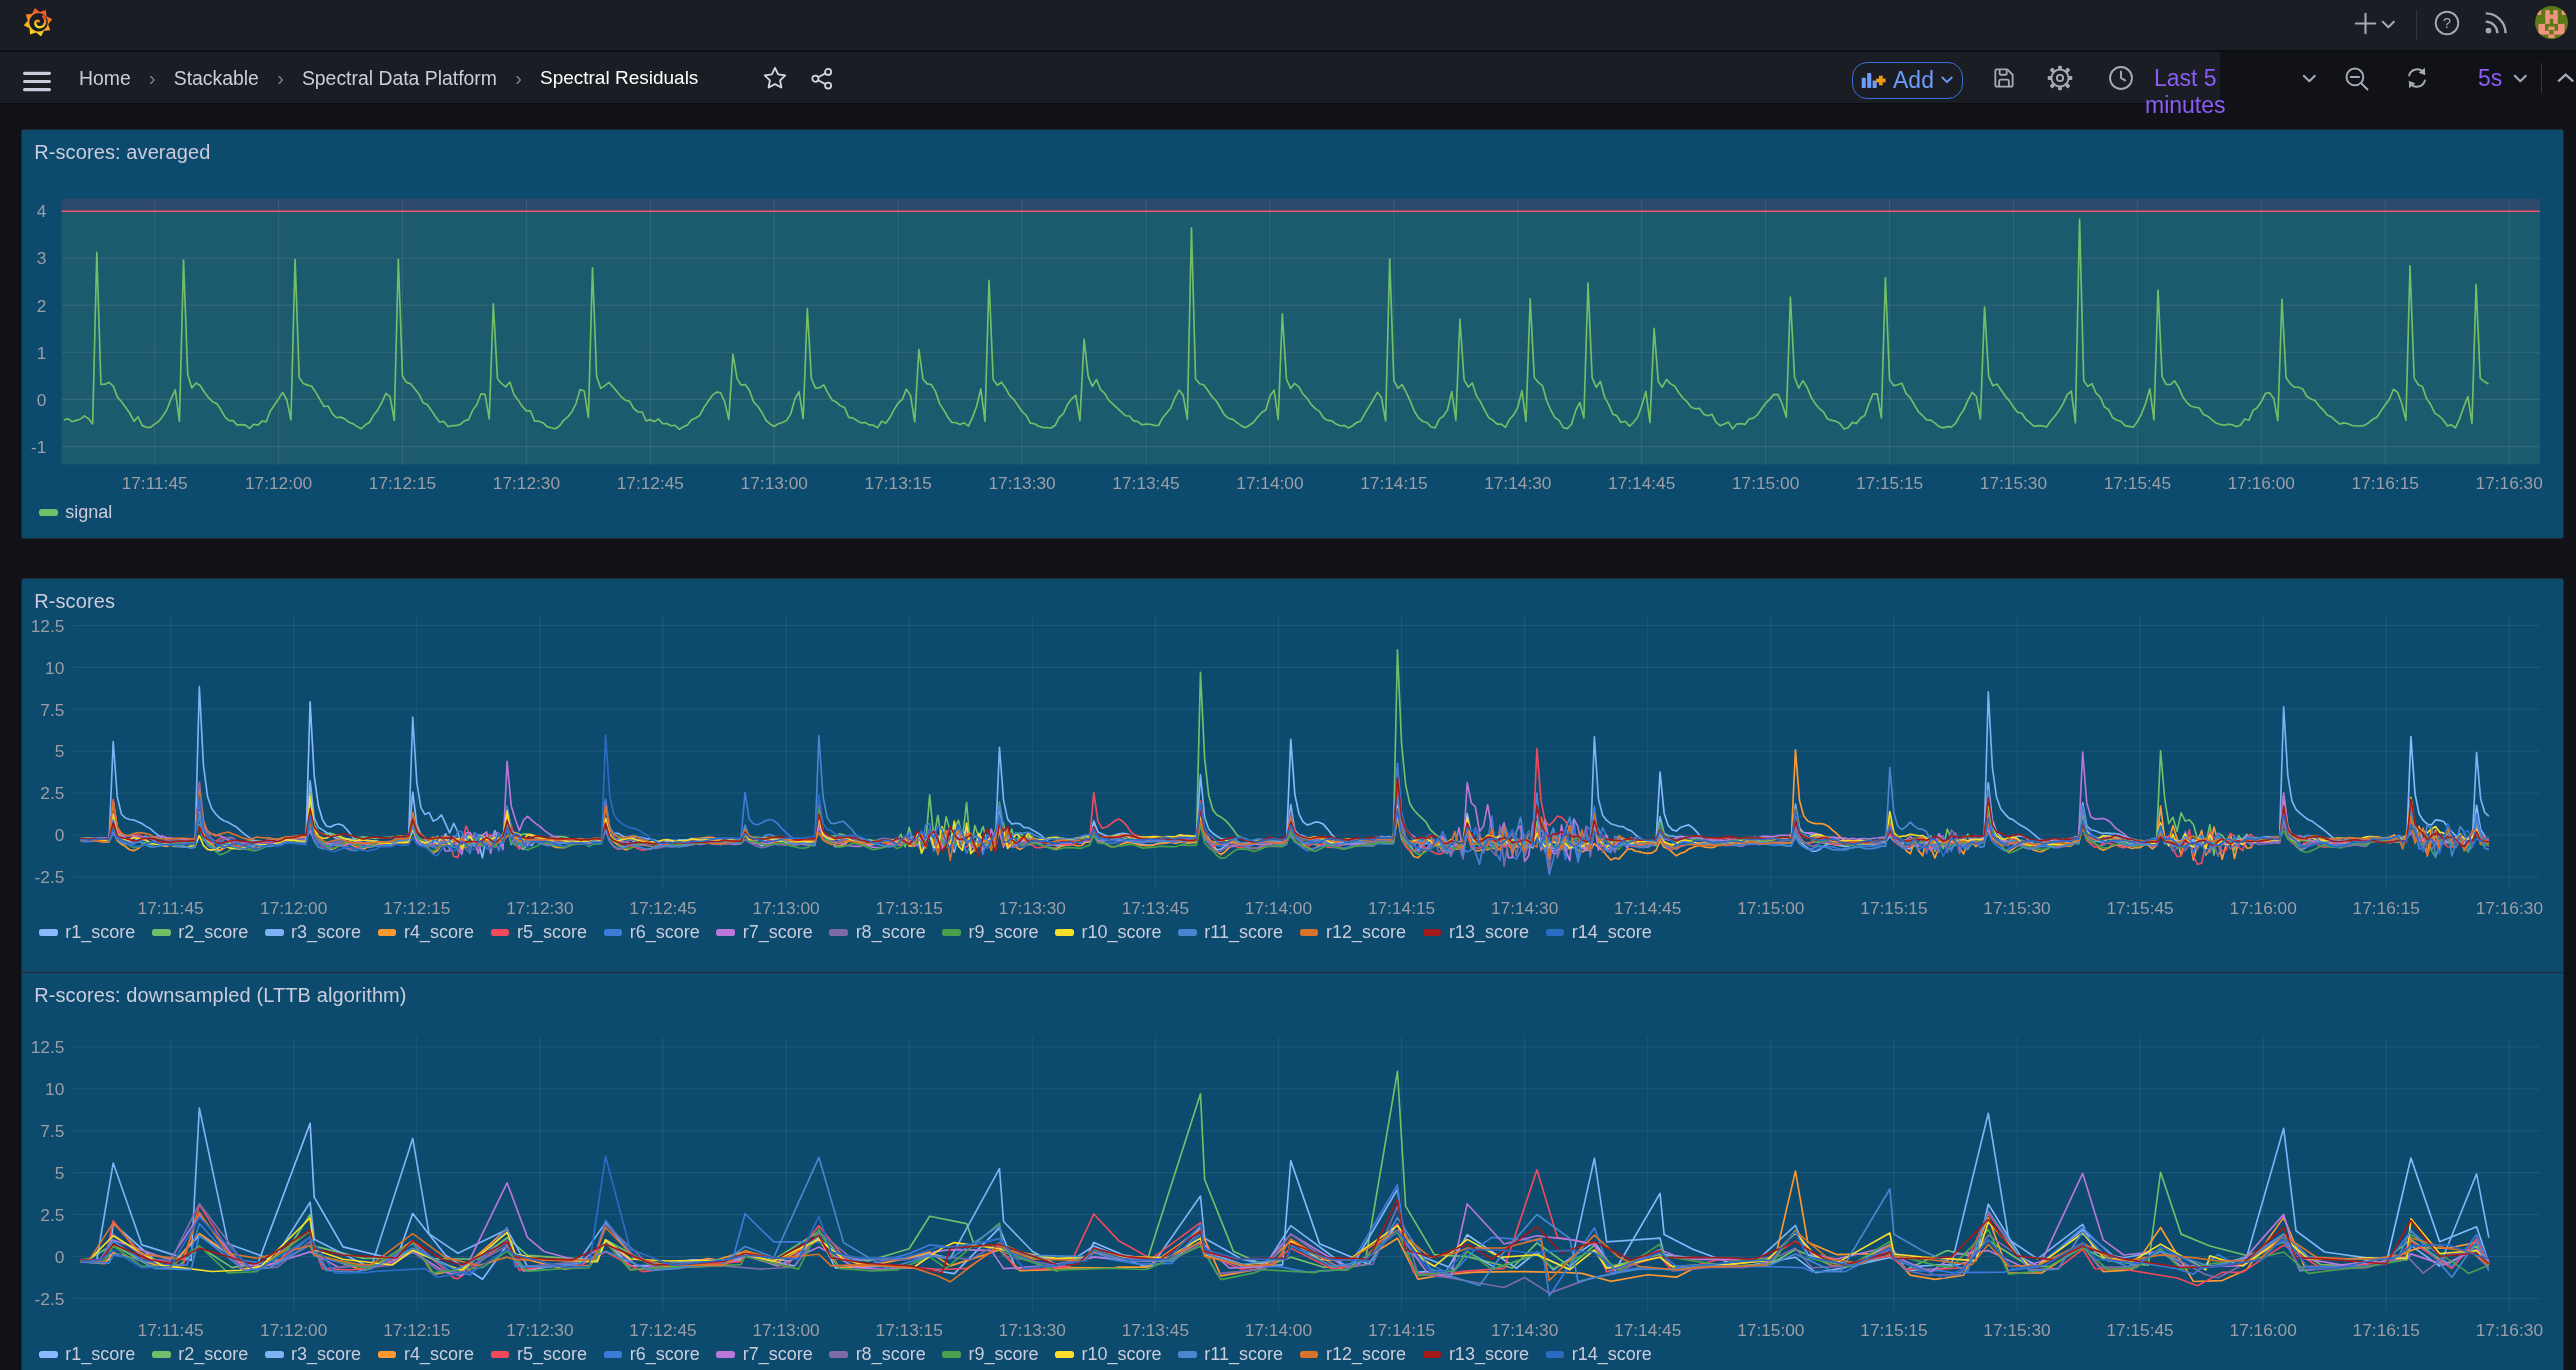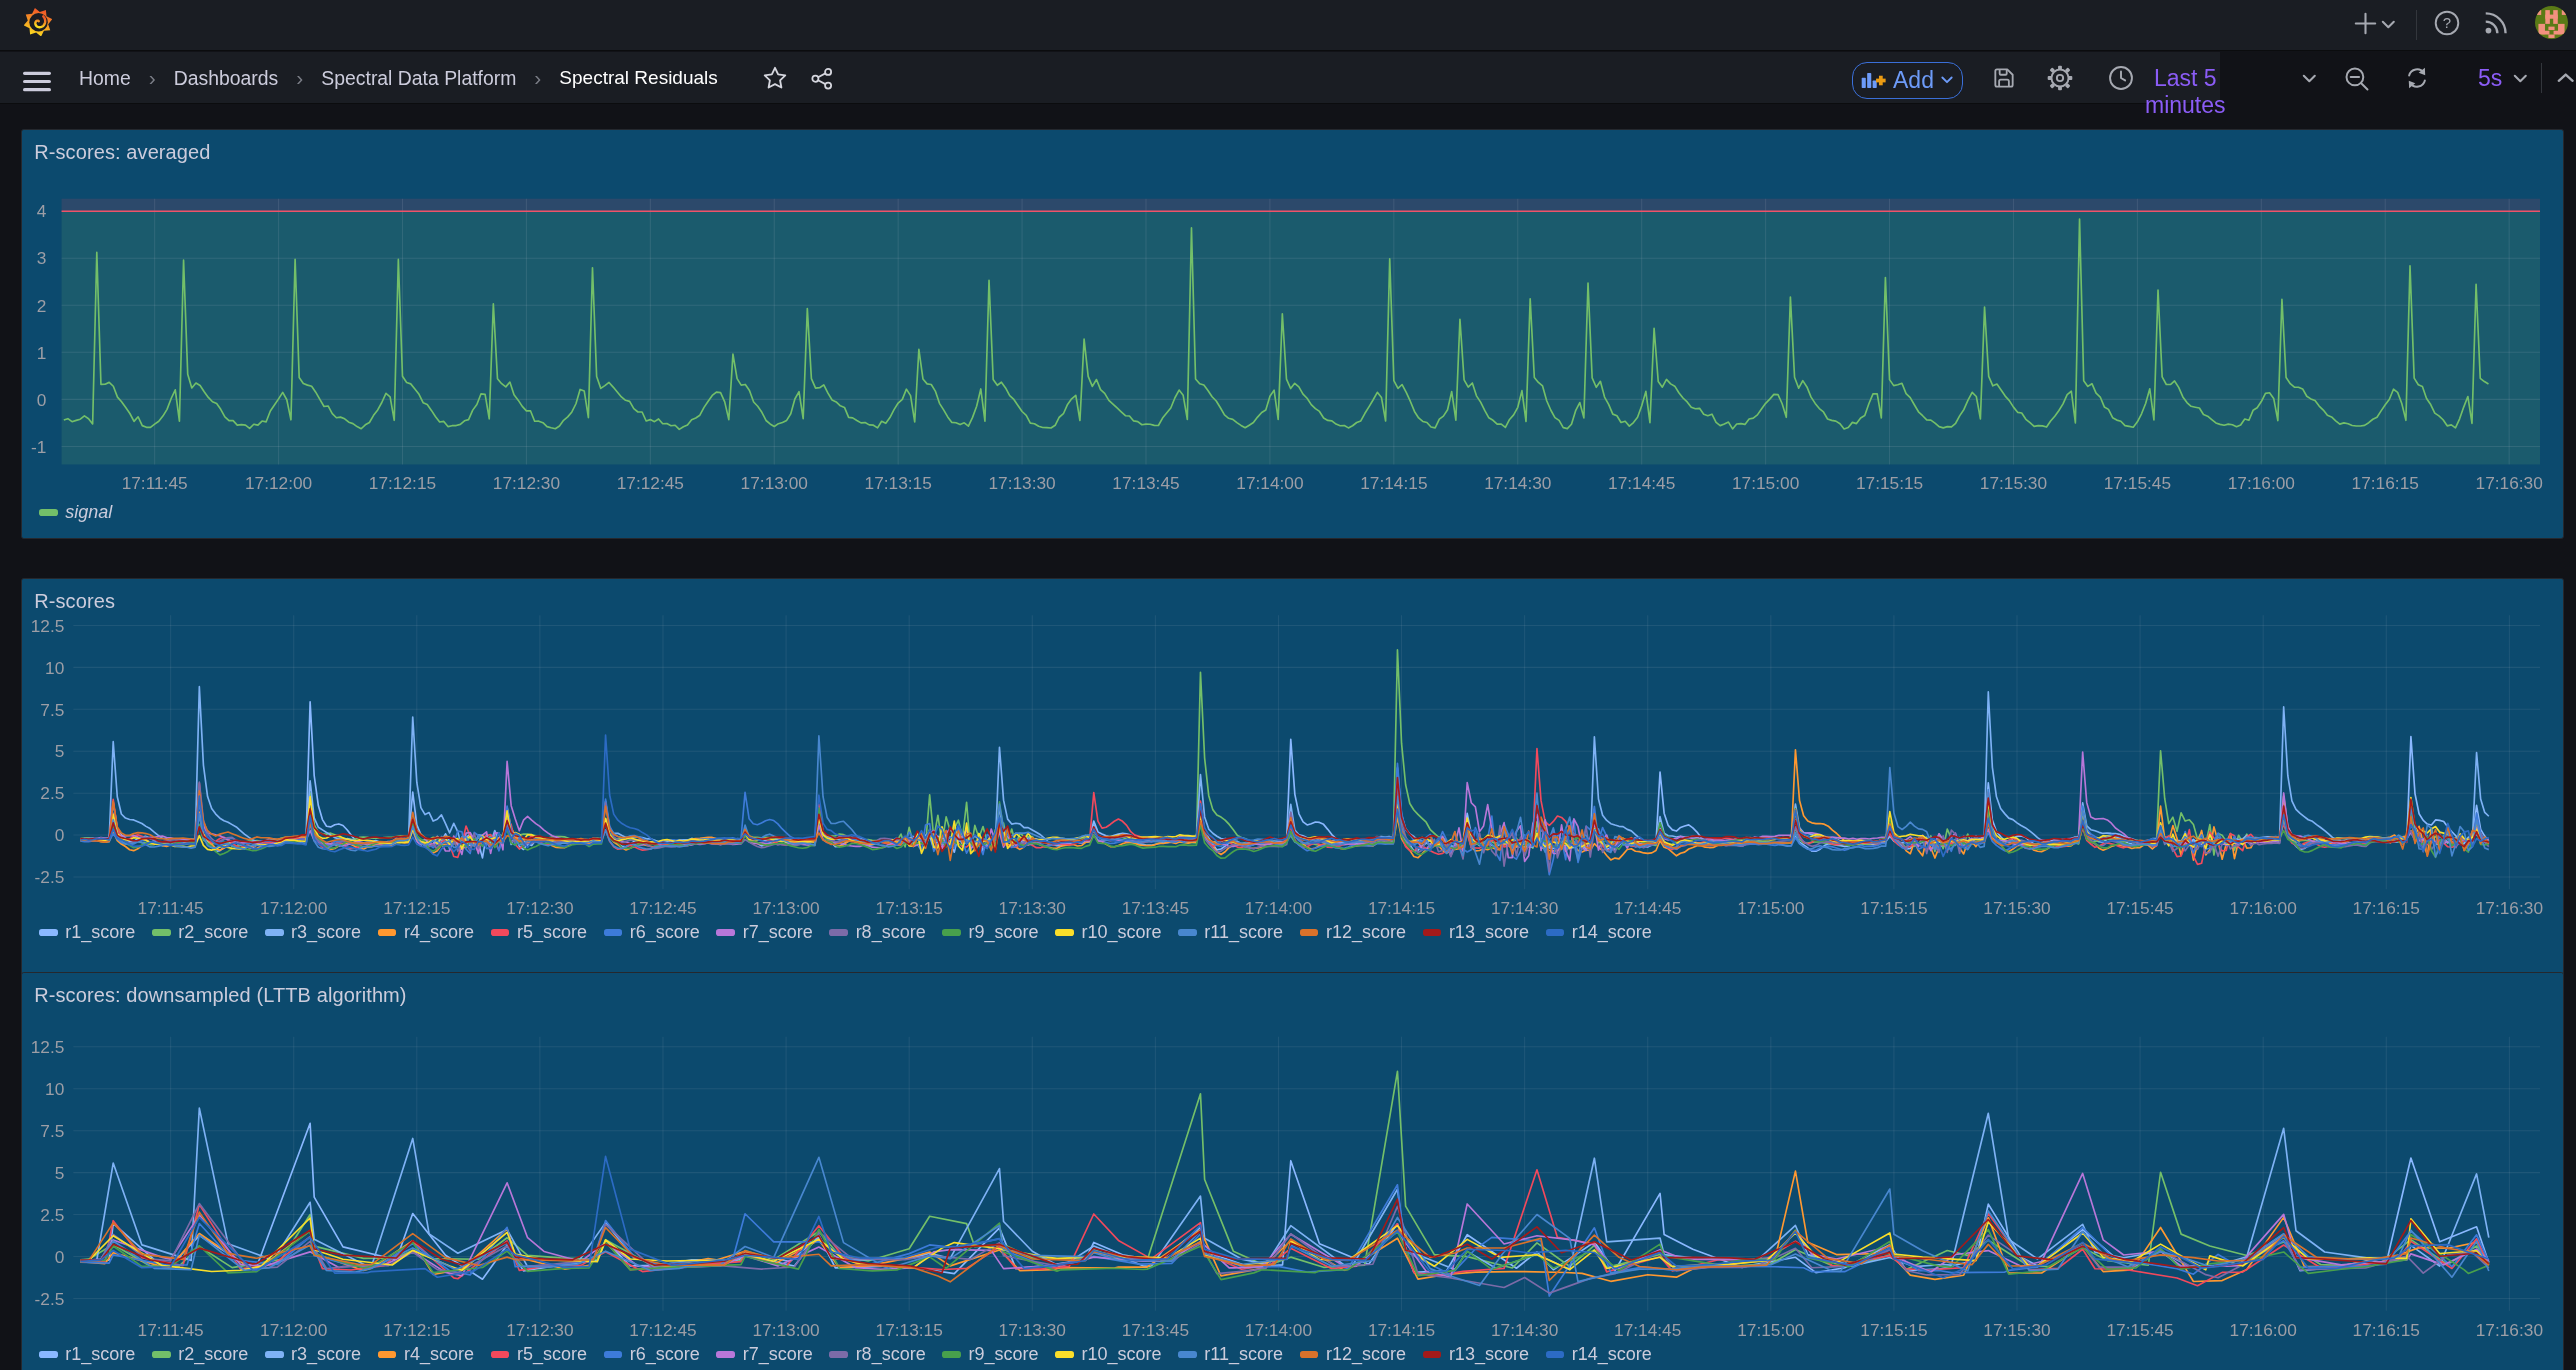--- a/index.html
+++ b/index.html
@@ -88,21 +88,21 @@
 </div>
 <div id="nav2">
   <svg style="position:absolute;left:23px;top:18.7px" width="28" height="21" viewBox="0 0 40 30">
     <rect x="0" y="1" width="40" height="4.6" rx="2.3" fill="#ccccdc"></rect>
     <rect x="0" y="12.7" width="40" height="4.6" rx="2.3" fill="#ccccdc"></rect>
     <rect x="0" y="24.4" width="40" height="4.6" rx="2.3" fill="#ccccdc"></rect>
   </svg>
   <div class="bc" style="left:79px;height:52px">
     <span class="navtxt">Home</span>
       <span class="sep">›</span>
-    <span class="navtxt">Dashboards</span>
+    <span class="navtxt">Stackable</span>
       <span class="sep">›</span>
     <span class="navtxt">Spectral Data Platform</span>
       <span class="sep">›</span>
     <span style="color:#ffffff;font-size:19px">Spectral Residuals</span>
   </div>
   <svg style="position:absolute;left:762px;top:13px" width="26" height="26" viewBox="0 0 24 24">
     <path d="M12 2.6 L14.9 8.6 L21.5 9.6 L16.7 14.2 L17.9 20.8 L12 17.7 L6.1 20.8 L7.3 14.2 L2.5 9.6 L9.1 8.6 Z" fill="none" stroke="#d5d6de" stroke-width="1.7" stroke-linejoin="round"></path>
   </svg>
   <svg style="position:absolute;left:810px;top:14.5px" width="23.5" height="23.5" viewBox="0 0 24 24">
     <circle cx="18.5" cy="5" r="3.1" fill="none" stroke="#d5d6de" stroke-width="1.8"></circle>
@@ -369,21 +369,21 @@
     <path d="M116.1 1824.0L157.7 1825.3L163.6 1813.4L240.7 1828.0L270.3 1828.0L288.1 1768.1L335.5 1820.1L400.8 1827.3L448.2 1787.3L454.1 1814.7L513.4 1829.6L549.0 1827.6L596.5 1797.2L649.8 1836.4L679.5 1842.3L732.9 1773.6L744.7 1830.5L804.0 1827.4L857.4 1821.7L875.2 1763.8L916.7 1816.3L952.3 1826.9L1023.4 1821.2L1059.0 1819.7L1076.8 1754.0L1118.3 1794.7L1183.5 1794.4L1231.0 1821.0L1254.7 1827.9L1314.0 1811.6L1343.6 1799.0L1385.2 1803.6L1444.5 1789.9L1456.3 1808.9L1515.6 1831.5L1533.4 1827.1L1580.8 1815.5L1646.1 1826.7L1693.5 1825.6L1735.0 1783.4L1741.0 1813.2L1800.3 1831.5L1847.7 1830.0L1889.2 1838.3L1942.6 1834.7L1948.5 1832.8L2019.7 1712.1L2031.5 1808.5L2096.8 1842.3L2132.3 1804.9L2156.1 1788.2L2227.2 1793.3L2239.1 1872.9L2304.3 1774.3L2328.0 1839.4L2375.5 1830.8L2422.9 1836.2L2464.4 1830.3L2517.8 1830.1L2565.2 1830.6L2606.7 1832.0L2618.6 1837.7L2666.0 1837.7L2731.3 1806.0L2772.8 1836.2L2802.4 1835.9L2820.2 1839.1L2897.3 1838.3L2903.2 1835.9L2944.8 1831.0L3010.0 1773.8L3051.5 1814.9L3069.3 1820.8L3146.4 1833.4L3170.1 1841.3L3205.7 1812.8L3235.3 1829.8L3300.5 1793.0L3324.3 1831.5L3377.6 1830.1L3413.2 1830.0L3448.8 1826.7L3484.4 1778.8L3543.7 1830.4L3579.3 1784.4L3597.0 1823.4" fill="none" stroke="#3D7BD9" stroke-width="2.4" stroke-linejoin="round"></path>
     <path d="M116.1 1822.3L145.8 1819.4L163.6 1791.8L234.7 1817.0L246.6 1819.5L288.1 1755.8L347.4 1827.1L383.0 1829.3L448.2 1809.0L489.7 1831.6L495.7 1830.3L555.0 1828.4L596.5 1808.3L643.9 1838.7L667.6 1843.6L732.9 1709.2L762.5 1788.6L786.2 1808.5L839.6 1823.0L875.2 1795.6L922.6 1829.8L970.1 1832.6L993.8 1830.8L1041.2 1829.4L1076.8 1814.6L1124.2 1829.4L1183.5 1802.0L1236.9 1832.0L1272.5 1834.2L1319.9 1832.3L1349.6 1809.1L1373.3 1805.9L1432.6 1806.9L1450.4 1833.3L1527.5 1828.5L1539.3 1827.6L1580.8 1816.6L1652.0 1822.4L1687.6 1822.3L1735.0 1794.2L1776.5 1832.2L1782.5 1832.1L1824.0 1830.3L1865.5 1783.6L1942.6 1829.6L1960.4 1829.3L2019.7 1779.3L2061.2 1837.0L2096.8 1845.7L2120.5 1739.8L2173.8 1797.7L2221.3 1785.7L2274.7 1792.1L2304.3 1799.1L2334.0 1834.8L2399.2 1805.9L2428.8 1817.8L2452.6 1819.9L2523.7 1820.2L2565.2 1817.5L2594.9 1778.3L2618.6 1812.5L2654.2 1819.3L2731.3 1801.3L2737.2 1815.6L2790.6 1838.2L2826.1 1812.8L2873.6 1807.2L2921.0 1830.0L2950.7 1822.9L3010.0 1695.7L3039.6 1791.7L3069.3 1813.6L3122.6 1808.1L3152.3 1829.2L3217.5 1829.7L3235.3 1829.0L3300.5 1754.8L3318.3 1816.7L3383.6 1827.8L3401.4 1826.5L3478.4 1820.7L3484.4 1811.9L3531.8 1827.8L3579.3 1805.1L3597.0 1821.6" fill="none" stroke="#B877D9" stroke-width="2.4" stroke-linejoin="round"></path>
     <path d="M116.1 1822.9L145.8 1821.4L163.6 1784.0L211.0 1818.7L246.6 1822.1L288.1 1739.2L359.3 1833.7L400.8 1831.0L448.2 1793.9L471.9 1833.1L519.4 1828.6L560.9 1829.1L596.5 1809.3L632.0 1834.8L661.7 1839.2L732.9 1800.7L756.6 1830.6L798.1 1826.9L857.4 1820.4L875.2 1769.2L946.3 1835.1L952.3 1834.1L993.8 1831.2L1041.2 1828.9L1100.5 1833.9L1148.0 1830.9L1183.5 1780.3L1231.0 1818.5L1278.4 1820.5L1308.1 1820.5L1343.6 1814.3L1402.9 1819.9L1444.5 1795.7L1450.4 1814.7L1521.5 1828.1L1569.0 1820.9L1580.8 1809.8L1622.4 1818.1L1693.5 1821.8L1735.0 1797.3L1758.7 1840.6L1812.1 1835.5L1829.9 1832.5L1865.5 1782.9L1930.7 1830.5L1984.1 1827.0L2019.7 1743.2L2049.3 1840.8L2096.8 1846.8L2114.5 1850.1L2173.8 1860.6L2203.5 1846.2L2239.1 1868.7L2298.4 1847.4L2334.0 1840.7L2399.2 1809.2L2422.9 1836.3L2470.3 1831.4L2517.8 1831.7L2541.5 1828.4L2594.9 1803.9L2618.6 1832.0L2666.0 1830.1L2731.3 1805.8L2755.0 1835.8L2784.6 1842.4L2832.1 1842.0L2873.6 1784.8L2938.8 1829.0L2944.8 1828.7L3010.0 1799.7L3033.7 1831.2L3081.1 1831.2L3122.6 1806.6L3187.9 1842.0L3205.7 1846.4L3235.3 1830.9L3300.5 1786.0L3324.3 1835.0L3371.7 1833.3L3419.1 1832.2L3478.4 1815.2L3502.2 1839.7L3537.7 1813.6L3573.3 1809.9L3597.0 1832.3" fill="none" stroke="#7C6BA8" stroke-width="2.4" stroke-linejoin="round"></path>
     <path d="M116.1 1821.9L151.7 1821.5L163.6 1800.6L205.1 1830.1L246.6 1829.7L288.1 1800.2L329.6 1839.3L371.1 1837.7L448.2 1778.6L454.1 1812.1L525.3 1832.4L537.2 1829.7L596.5 1795.5L626.1 1839.0L697.3 1831.6L732.9 1808.0L762.5 1837.2L815.9 1833.0L851.5 1832.2L875.2 1794.5L910.8 1834.9L958.2 1831.8L993.8 1830.7L1070.9 1827.5L1076.8 1815.8L1153.9 1834.0L1183.5 1776.2L1213.2 1833.1L1260.6 1836.6L1296.2 1835.1L1343.6 1816.3L1367.4 1832.8L1444.5 1767.5L1450.4 1809.2L1527.5 1836.9L1533.4 1835.0L1610.5 1832.7L1652.0 1834.5L1657.9 1834.0L1735.0 1800.8L1764.7 1849.1L1812.1 1839.4L1824.0 1834.9L1901.1 1839.0L1907.0 1836.3L1948.5 1834.6L2019.7 1780.0L2049.3 1843.5L2102.7 1835.7L2120.5 1808.0L2156.1 1834.4L2221.3 1812.4L2245.0 1832.6L2304.3 1806.1L2339.9 1836.0L2399.2 1797.9L2405.1 1815.4L2482.2 1827.4L2523.7 1819.3L2565.2 1819.7L2594.9 1777.5L2612.7 1817.7L2672.0 1830.5L2731.3 1794.1L2737.2 1813.1L2802.4 1829.6L2820.2 1831.1L2873.6 1776.8L2903.2 1841.4L2950.7 1836.3L3010.0 1802.4L3045.6 1834.2L3087.1 1832.3L3122.6 1804.3L3152.3 1834.0L3193.8 1826.5L3253.1 1819.9L3300.5 1809.2L3336.1 1840.2L3383.6 1834.2L3419.1 1830.5L3478.4 1820.3L3484.4 1784.0L3561.5 1835.1L3567.4 1840.3L3597.0 1828.4" fill="none" stroke="#48A04C" stroke-width="2.4" stroke-linejoin="round"></path>
     <path d="M116.1 1822.7L128.0 1821.7L163.6 1785.7L234.7 1829.0L270.3 1833.0L305.9 1837.4L347.4 1835.6L377.1 1830.1L448.2 1760.1L454.1 1805.9L495.7 1819.7L566.8 1828.0L596.5 1806.9L649.8 1829.4L667.6 1835.7L732.9 1780.8L744.7 1812.1L786.2 1820.4L863.3 1823.1L875.2 1791.7L910.8 1819.4L964.1 1822.2L999.7 1821.5L1053.1 1821.2L1076.8 1812.7L1118.3 1822.7L1183.5 1790.8L1219.1 1819.7L1242.8 1826.3L1319.9 1831.8L1361.4 1803.6L1379.2 1795.6L1444.5 1804.6L1450.4 1806.1L1527.5 1818.8L1569.0 1816.4L1580.8 1808.0L1616.4 1816.0L1687.6 1817.7L1735.0 1789.2L1741.0 1813.3L1794.3 1828.3L1859.6 1819.2L1865.5 1793.4L1907.0 1820.1L1948.5 1821.2L2019.7 1771.1L2055.3 1819.1L2073.0 1829.9L2120.5 1791.0L2167.9 1816.9L2221.3 1813.2L2268.7 1834.7L2304.3 1806.5L2322.1 1833.1L2399.2 1816.9L2417.0 1830.3L2458.5 1827.9L2500.0 1826.8L2553.4 1821.8L2594.9 1781.8L2624.5 1815.0L2654.2 1825.3L2731.3 1781.7L2737.2 1812.2L2778.7 1816.7L2855.8 1821.7L2873.6 1765.8L2932.9 1830.1L2944.8 1829.4L3010.0 1781.8L3039.6 1816.8L3081.1 1822.9L3122.6 1797.9L3187.9 1835.0L3193.8 1814.8L3241.2 1829.4L3300.5 1788.0L3336.1 1819.3L3377.6 1820.0L3425.1 1817.7L3478.4 1818.5L3484.4 1761.4L3525.9 1811.4L3579.3 1807.4L3597.0 1826.6" fill="none" stroke="#FADE2A" stroke-width="2.4" stroke-linejoin="round"></path>
     <path d="M116.1 1821.6L145.8 1820.4L163.6 1793.3L222.9 1832.9L276.3 1834.6L288.1 1784.9L353.3 1835.6L388.9 1832.0L448.2 1799.2L471.9 1836.0L513.4 1838.3L537.2 1832.6L596.5 1803.4L655.8 1833.5L661.7 1833.3L732.9 1796.3L750.6 1829.9L792.2 1831.2L833.7 1827.3L875.2 1808.0L940.4 1836.0L981.9 1832.9L993.8 1829.8L1041.2 1827.5L1076.8 1801.3L1118.3 1817.1L1183.5 1672.4L1219.1 1795.7L1278.4 1831.0L1284.3 1832.8L1343.6 1814.9L1373.3 1818.9L1444.5 1771.0L1450.4 1805.4L1491.9 1814.2L1569.0 1816.0L1580.8 1810.2L1616.4 1821.2L1693.5 1822.4L1735.0 1778.6L1741.0 1811.8L1794.3 1827.3L1859.6 1819.2L1865.5 1799.6L1924.8 1829.9L1984.1 1821.5L2019.7 1759.3L2067.1 1833.3L2090.8 1842.2L2138.3 1857.7L2173.8 1809.0L2221.3 1755.1L2268.7 1789.6L2280.6 1852.1L2328.0 1840.8L2369.5 1833.9L2417.0 1833.7L2458.5 1829.1L2505.9 1830.1L2559.3 1827.7L2594.9 1812.2L2648.3 1836.7L2660.1 1837.2L2731.3 1718.2L2737.2 1783.7L2778.7 1807.4L2843.9 1836.6L2873.6 1749.9L2932.9 1835.9L2974.4 1833.9L3010.0 1779.9L3045.6 1818.6L3075.2 1830.6L3122.6 1808.7L3158.2 1818.2L3193.8 1830.1L3247.2 1819.1L3300.5 1782.9L3336.1 1815.9L3383.6 1820.3L3425.1 1819.2L3466.6 1815.8L3484.4 1777.7L3543.7 1845.7L3579.3 1793.7L3597.0 1836.7" fill="none" stroke="#4887CF" stroke-width="2.4" stroke-linejoin="round"></path>
     <path d="M116.1 1823.5L128.0 1822.4L163.6 1767.1L205.1 1812.4L264.4 1819.9L288.1 1751.6L329.6 1811.3L371.1 1818.3L448.2 1800.3L454.1 1813.9L519.4 1827.4L537.2 1827.1L596.5 1782.7L643.9 1817.4L691.4 1828.8L732.9 1816.7L744.7 1820.4L821.8 1821.6L857.4 1820.4L875.2 1773.9L916.7 1817.2L964.1 1828.3L1029.4 1827.8L1047.1 1828.1L1076.8 1807.5L1118.3 1818.5L1183.5 1812.5L1201.3 1829.3L1248.8 1827.6L1319.9 1832.1L1355.5 1843.9L1373.3 1852.3L1444.5 1799.0L1456.3 1805.6L1491.9 1819.4L1569.0 1821.6L1580.8 1808.9L1622.4 1814.9L1681.7 1819.9L1735.0 1794.9L1741.0 1815.6L1800.3 1829.3L1841.8 1827.3L1865.5 1790.4L1912.9 1819.5L1948.5 1821.3L2019.7 1777.8L2067.1 1817.0L2102.7 1810.7L2120.5 1803.4L2173.8 1803.5L2227.2 1789.6L2239.1 1850.4L2304.3 1784.8L2339.9 1816.9L2369.5 1830.2L2422.9 1834.9L2458.5 1831.2L2488.1 1830.6L2553.4 1828.1L2594.9 1779.1L2642.3 1818.9L2689.8 1825.9L2731.3 1799.3L2737.2 1815.4L2778.7 1819.0L2849.9 1827.6L2873.6 1798.2L2903.2 1829.5L2944.8 1829.1L3010.0 1796.1L3051.5 1819.4L3069.3 1822.7L3122.6 1813.4L3170.1 1817.3L3205.7 1822.3L3265.0 1821.0L3300.5 1785.1L3348.0 1816.9L3395.4 1819.2L3431.0 1819.3L3478.4 1811.5L3484.4 1788.9L3537.7 1804.1L3573.3 1809.2L3597.0 1828.0" fill="none" stroke="#D9722B" stroke-width="2.4" stroke-linejoin="round"></path>
     <path d="M116.1 1820.8L145.8 1820.7L163.6 1798.0L216.9 1820.4L246.6 1826.2L288.1 1803.7L365.2 1826.5L371.1 1825.8L448.2 1777.9L454.1 1804.9L495.7 1813.8L572.8 1817.9L596.5 1792.8L638.0 1819.4L667.6 1828.0L732.9 1795.1L744.7 1816.6L786.2 1819.1L827.7 1820.6L875.2 1798.2L946.3 1828.4L952.3 1827.8L993.8 1826.8L1047.1 1822.6L1076.8 1811.3L1124.2 1818.4L1183.5 1785.6L1201.3 1817.7L1254.7 1825.9L1314.0 1829.2L1361.4 1839.4L1373.3 1803.6L1444.5 1798.3L1456.3 1802.5L1527.5 1827.7L1557.1 1827.0L1580.8 1803.8L1628.3 1816.1L1675.7 1820.4L1735.0 1779.3L1741.0 1808.3L1782.5 1819.2L1859.6 1818.0L1865.5 1796.5L1918.9 1817.7L1978.2 1819.3L2019.7 1732.7L2031.5 1806.7L2073.0 1816.9L2120.5 1798.1L2156.1 1819.4L2221.3 1773.0L2256.9 1810.3L2304.3 1794.4L2357.7 1820.8L2399.2 1807.9L2405.1 1817.6L2446.6 1817.0L2500.0 1817.8L2535.6 1819.8L2594.9 1794.8L2636.4 1819.1L2666.0 1828.2L2731.3 1809.8L2737.2 1819.0L2796.5 1817.9L2820.2 1816.5L2873.6 1762.3L2915.1 1814.9L2968.5 1820.7L3010.0 1801.1L3057.4 1816.1L3069.3 1819.5L3146.4 1830.5L3152.3 1831.7L3199.7 1830.4L3241.2 1825.7L3300.5 1773.9L3318.3 1817.4L3359.8 1819.6L3401.4 1822.6L3448.8 1826.4L3484.4 1763.6L3525.9 1815.4L3579.3 1811.0L3597.0 1825.9" fill="none" stroke="#A31A1A" stroke-width="2.4" stroke-linejoin="round"></path>
     <path d="M116.1 1823.2L145.8 1820.6L163.6 1807.1L205.1 1831.9L246.6 1830.5L288.1 1759.3L365.2 1835.2L371.1 1835.7L448.2 1788.3L483.8 1839.8L531.2 1839.0L537.2 1837.5L614.3 1833.2L632.0 1845.7L685.4 1836.6L732.9 1805.1L744.7 1813.2L815.9 1831.7L851.5 1830.1L875.2 1671.1L910.8 1805.1L970.1 1828.1L993.8 1826.4L1053.1 1820.1L1076.8 1814.0L1153.9 1819.9L1183.5 1757.9L1201.3 1809.3L1242.8 1818.0L1308.1 1817.3L1355.5 1802.4L1385.2 1801.1L1444.5 1790.3L1480.0 1833.2L1527.5 1828.2L1569.0 1821.6L1580.8 1807.0L1634.2 1821.5L1687.6 1819.1L1735.0 1770.4L1741.0 1805.3L1788.4 1819.1L1859.6 1820.1L1865.5 1801.3L1924.8 1820.2L1972.2 1821.7L2019.7 1778.7L2067.1 1838.1L2090.8 1836.6L2120.5 1805.3L2185.7 1807.5L2209.4 1810.5L2262.8 1806.9L2304.3 1809.9L2334.0 1833.5L2399.2 1810.0L2422.9 1829.6L2476.3 1827.0L2523.7 1822.1L2559.3 1820.8L2594.9 1780.0L2612.7 1816.6L2677.9 1828.9L2731.3 1803.1L2737.2 1818.7L2808.4 1846.5L2838.0 1833.3L2873.6 1791.3L2909.2 1833.7L2956.6 1828.1L3010.0 1795.3L3027.8 1819.1L3093.0 1826.1L3122.6 1801.8L3181.9 1832.5L3205.7 1830.0L3270.9 1819.9L3300.5 1786.4L3336.1 1832.5L3377.6 1832.9L3431.0 1820.8L3460.7 1818.1L3484.4 1800.4L3537.7 1798.6L3567.4 1809.6L3597.0 1819.4" fill="none" stroke="#2C6BC4" stroke-width="2.4" stroke-linejoin="round"></path>
   </svg>
-<div class="legend" id="lg1" style="left:39px; top:502px;font-style:italic;">
+<div class="legend" id="lg1" style="left:39px; top:502px;">
     <div class="it">
       <div class="sw" style="background: rgb(115, 191, 105);"></div>
       <span>signal</span>
     </div>
   </div>
 <div class="legend" id="lg2" style="left:39px; top:922px;">
     <div class="it">
       <div class="sw" style="background: rgb(138, 184, 255);"></div>
       <span>r1_score</span>
     </div>

